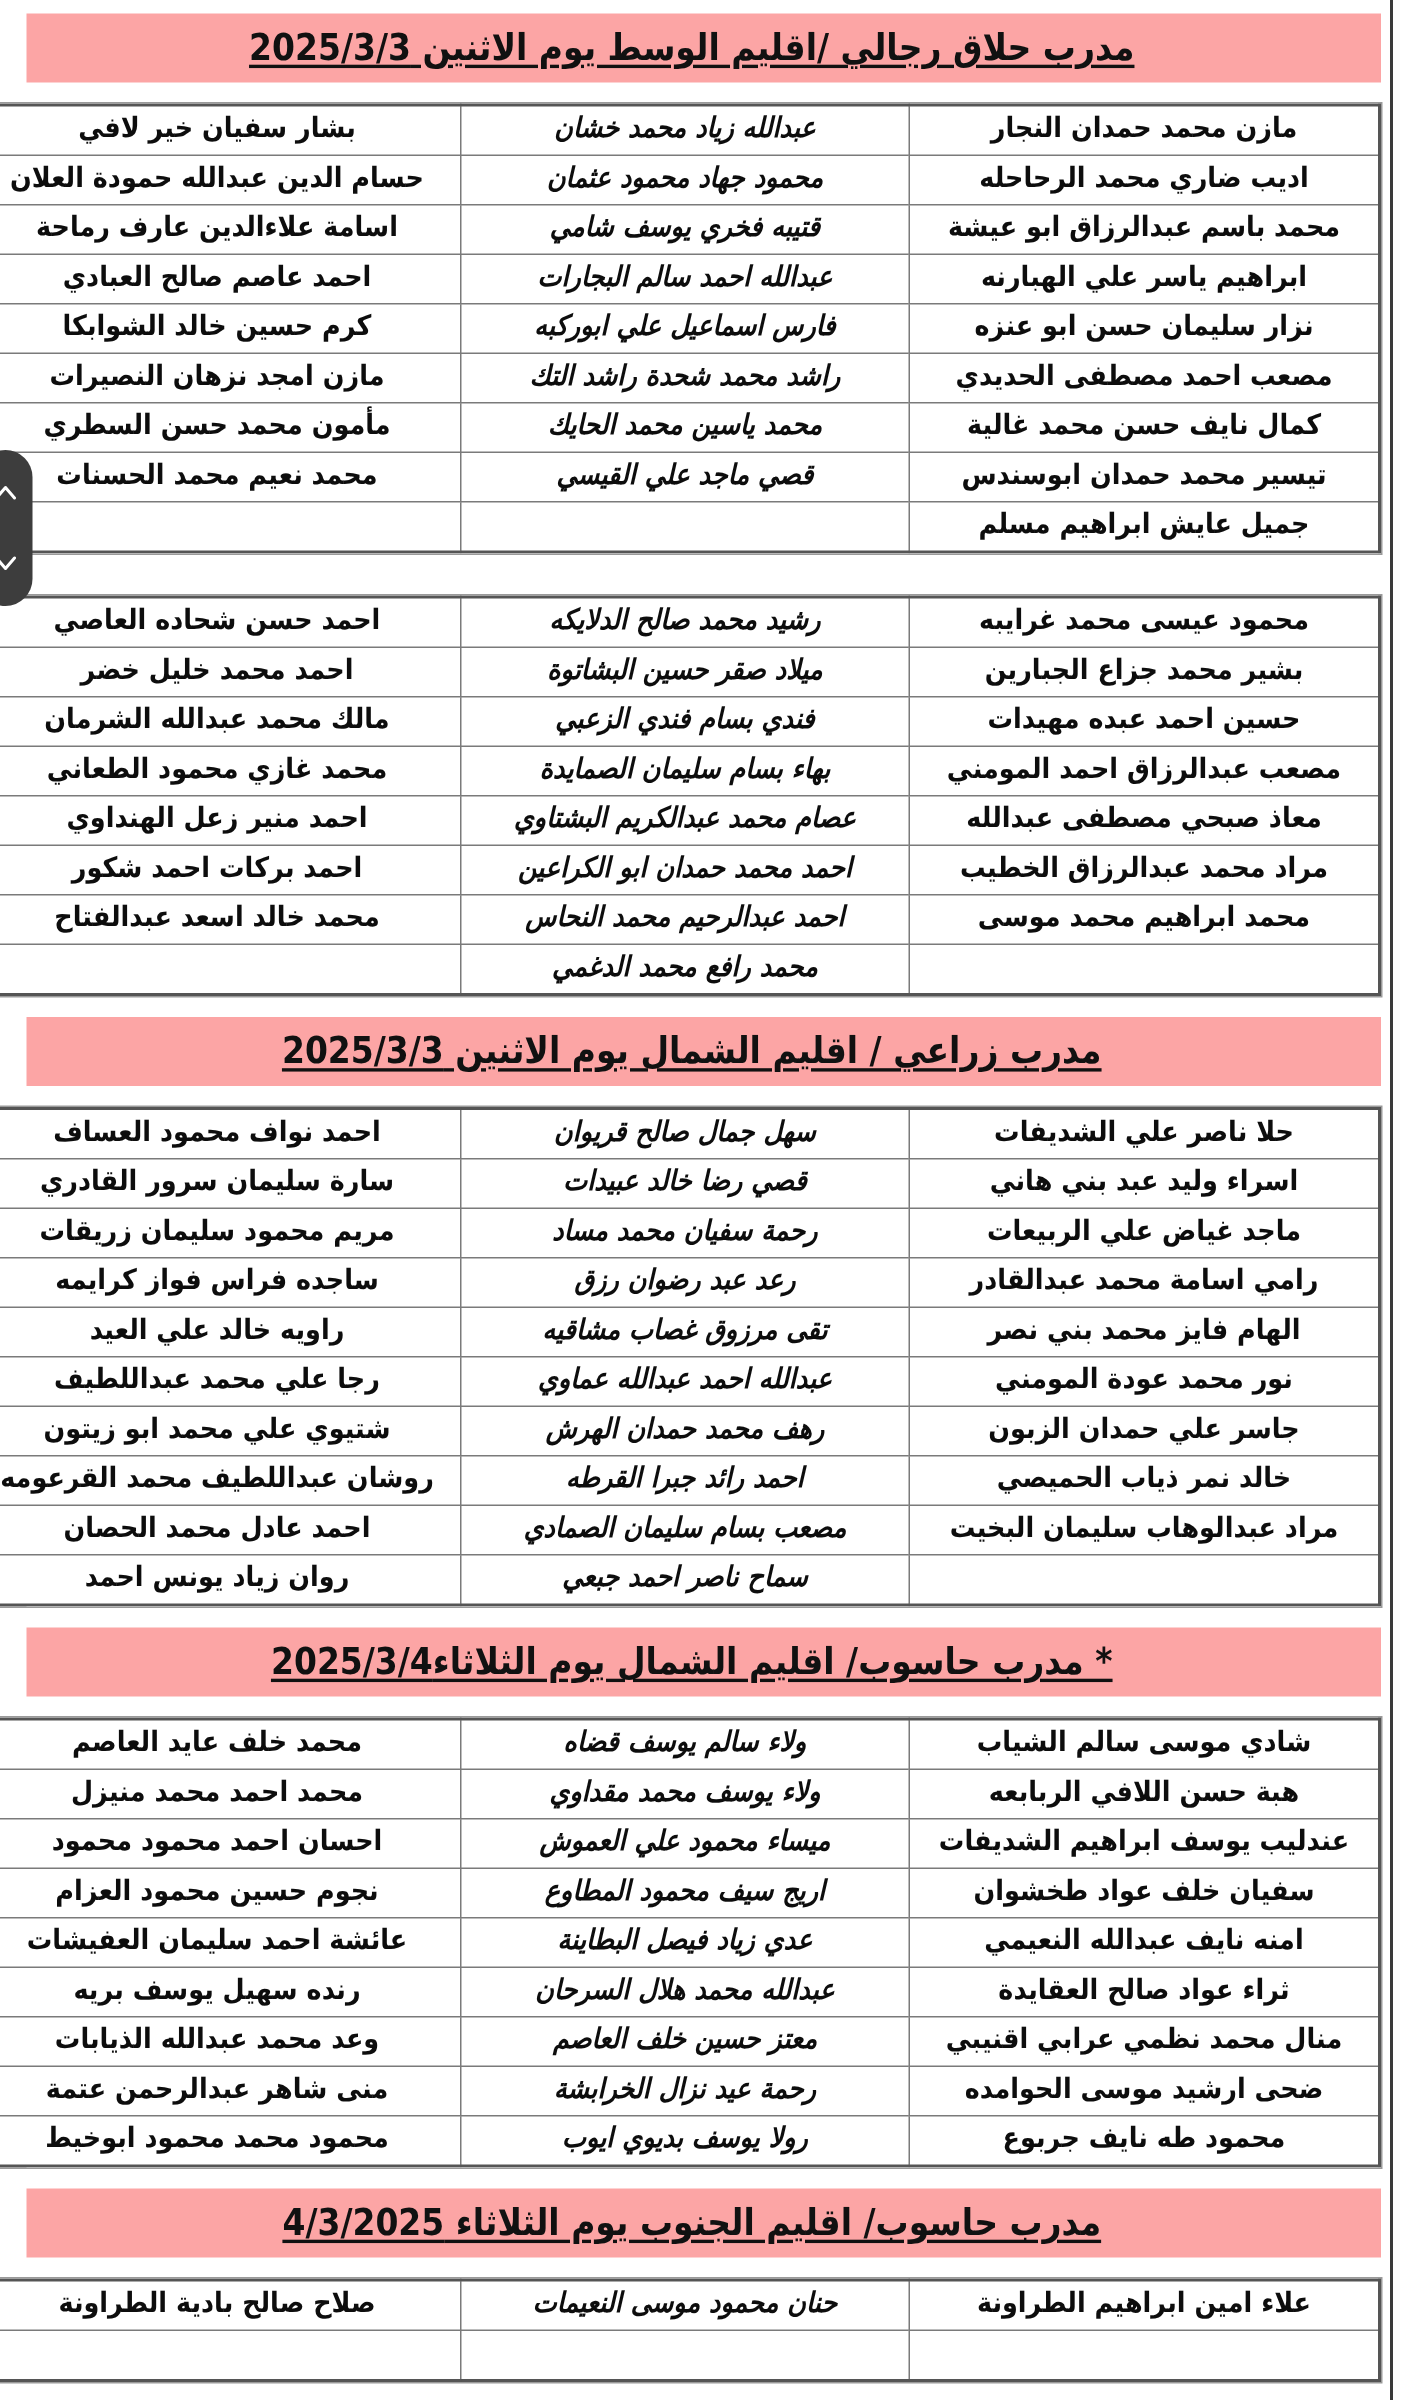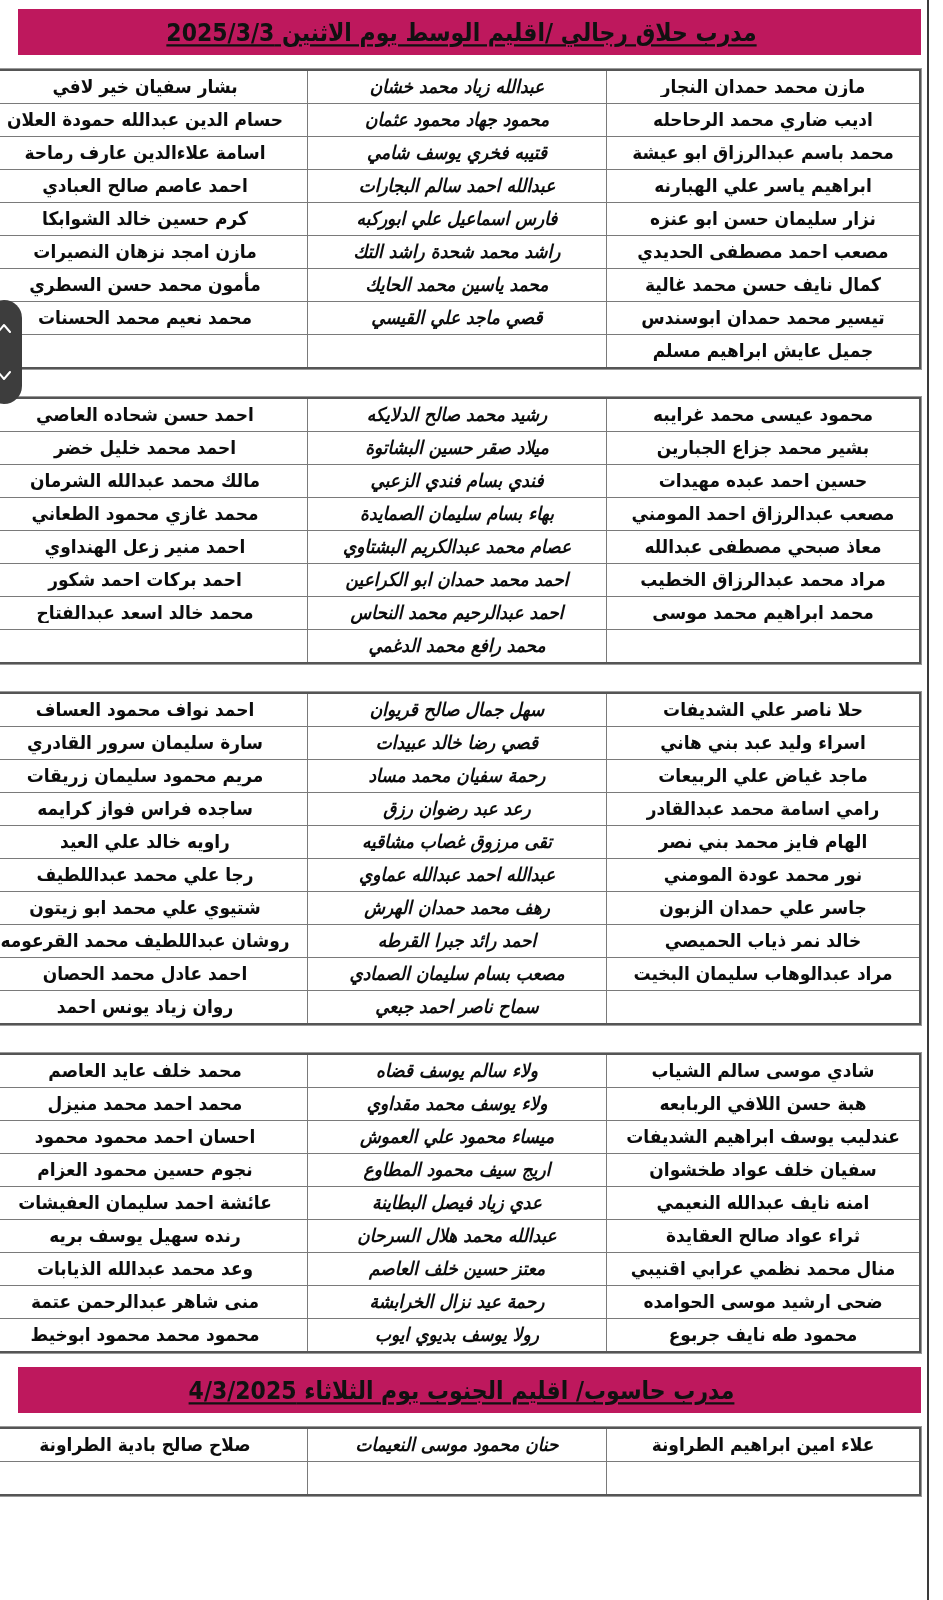--- a/index.html
+++ b/index.html
@@ -34,21 +34,21 @@
   .doc {
     position: absolute;
     top: 0;
     right: 22px;
     left: 18px;
     bottom: 0;
   }
 
   
   .section-header {
-    background: #be185d;
+    background: #fca5a5;
     height: 46px;
     display: flex;
     align-items: center;
     justify-content: center;
     margin: 0;
     position: relative;
   }
   .section-header .htext {
     font-family: "DejaVu Sans", "Liberation Sans", sans-serif;
     font-weight: bold;
@@ -338,20 +338,23 @@
             <td>
               <span class="cellwrap">محمد رافع محمد الدغمي</span>
             </td>
             <td>
               <span class="cellwrap"></span>
             </td>
           </tr>
         </tbody>
       </table>
       <div class="sec-gap"></div>
+      <div class="section-header">
+        <span class="htext">مدرب زراعي / اقليم الشمال يوم الاثنين 2025/3/3</span>
+      </div>
       <div class="sec-gap"></div>
       <table class="names">
         <tbody>
           <tr>
             <td>
               <span class="cellwrap">حلا ناصر علي الشديفات</span>
             </td>
             <td>
               <span class="cellwrap">سهل جمال صالح قريوان</span>
             </td>
@@ -454,20 +457,23 @@
             <td>
               <span class="cellwrap">سماح ناصر احمد جبعي</span>
             </td>
             <td>
               <span class="cellwrap">روان زياد يونس احمد</span>
             </td>
           </tr>
         </tbody>
       </table>
       <div class="sec-gap"></div>
+      <div class="section-header">
+        <span class="htext">* مدرب حاسوب/    اقليم الشمال يوم الثلاثاء2025/3/4</span>
+      </div>
       <div class="sec-gap"></div>
       <table class="names">
         <tbody>
           <tr>
             <td>
               <span class="cellwrap">شادي موسى سالم الشياب</span>
             </td>
             <td>
               <span class="cellwrap">ولاء سالم يوسف قضاه</span>
             </td>

